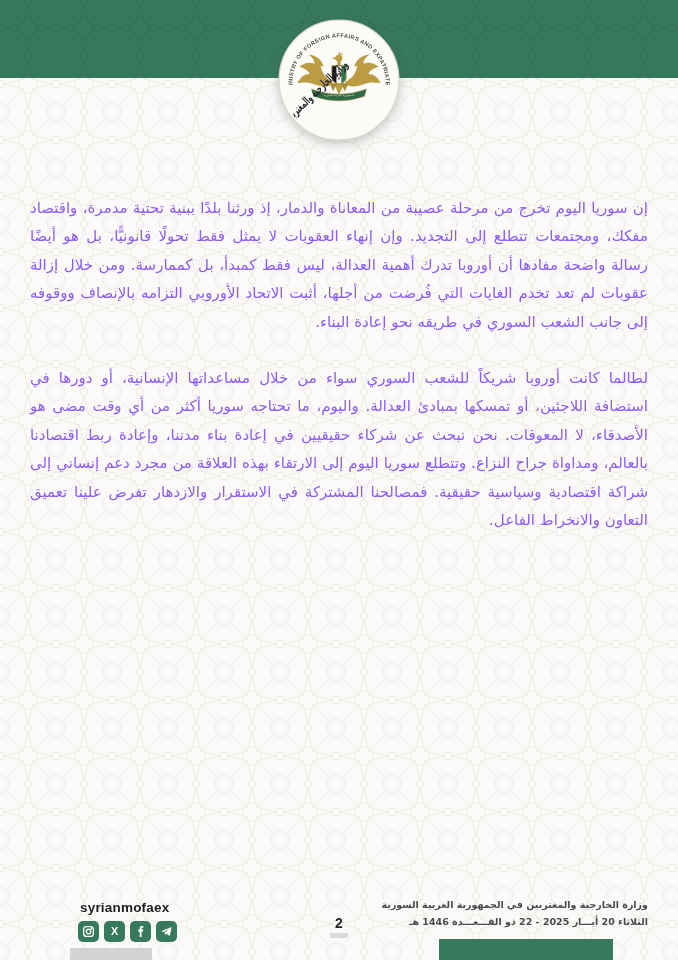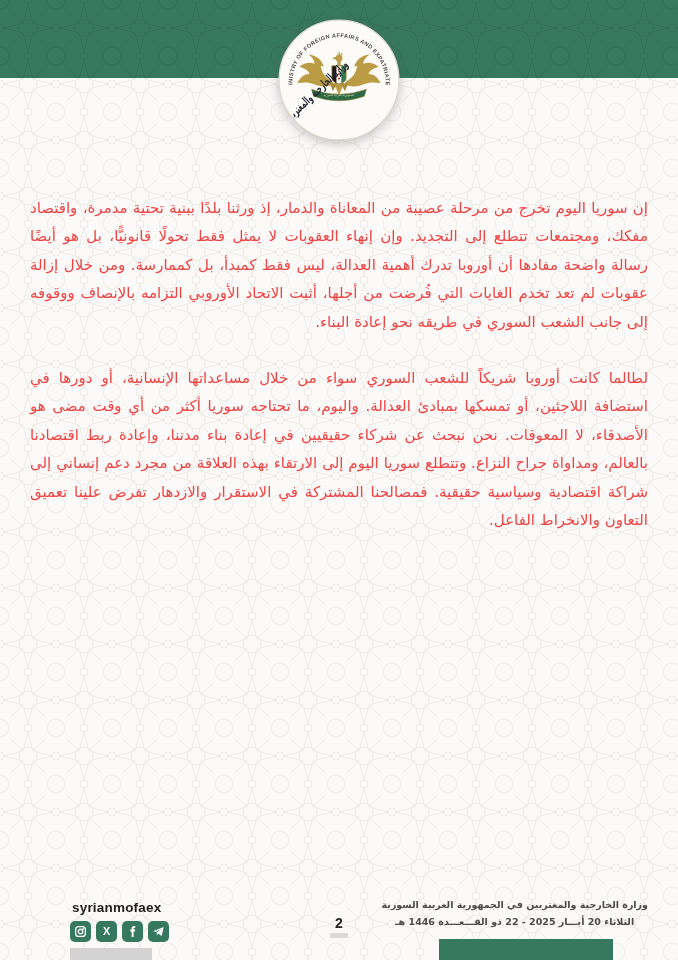--- a/index.html
+++ b/index.html
@@ -11,27 +11,27 @@
   
   .emblem{
     position:absolute;top:19px;left:50%;transform:translateX(-50%);
     width:122px;height:122px;z-index:3;
     filter:drop-shadow(0 3px 6px rgba(70,70,70,.3));
   }
   
   .content{
     position:absolute;top:194px;left:30px;right:30px;z-index:2;
     direction:rtl;text-align:justify;
-    color:#ef4444;font-size:15px;line-height:28.4px;
+    color:#8b5cf6;font-size:15px;line-height:28.4px;
     font-family:"DejaVu Sans",sans-serif;
   }
   .content p{margin:0 0 28px 0;}
   
   .social-block{
-    position:absolute;left:70px;bottom:18px;z-index:2;
+    position:absolute;left:78px;bottom:18px;z-index:2;
     font-family:"Liberation Sans",sans-serif;
   }
   .social-handle{
     color:#1f1f1f;font-size:13.5px;font-weight:700;letter-spacing:.2px;
     margin:0 0 6px 2px;
   }
   .social-icons{display:flex;gap:5px;}
   .social-chip{
     width:21px;height:21px;border-radius:5px;background:#37795e;
     display:flex;align-items:center;justify-content:center;cursor:pointer;
@@ -43,21 +43,21 @@
   .pagenum-block{
     position:absolute;left:50%;transform:translateX(-50%);bottom:22px;
     text-align:center;z-index:2;font-family:"Liberation Sans",sans-serif;
   }
   .pagenum{font-size:14px;font-weight:700;color:#242424;line-height:14px;}
   .pagenum-underline{
     width:18px;height:5px;background:#dadada;border-radius:1px;margin:3px auto 0;
   }
   .footer-right{
     position:absolute;right:30px;bottom:30px;z-index:2;
-    direction:rtl;text-align:center;color:#4b4b4b;
+    direction:rtl;text-align:right;color:#4b4b4b;
     font-size:9.5px;line-height:17px;font-weight:700;
     font-family:"DejaVu Sans",sans-serif;
   }
   .green-bar{
     position:absolute;right:65px;bottom:0;width:174px;height:21px;
     background:#37795e;z-index:2;
   }
 </style>
 </head>
 <body>

